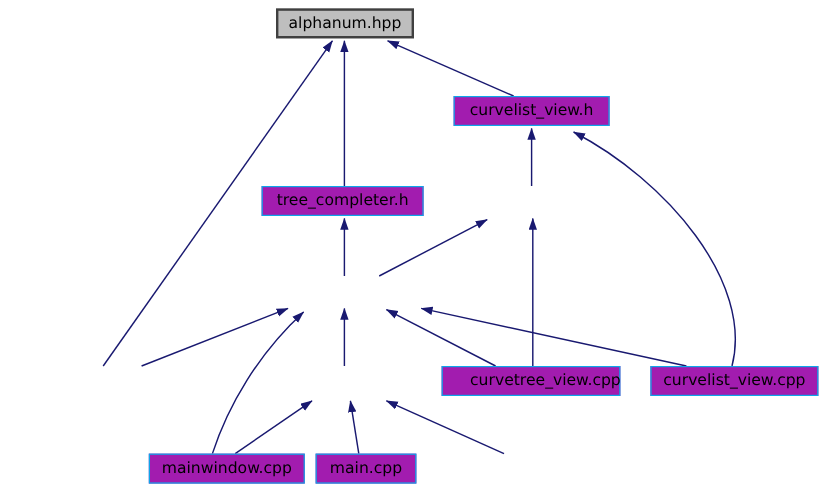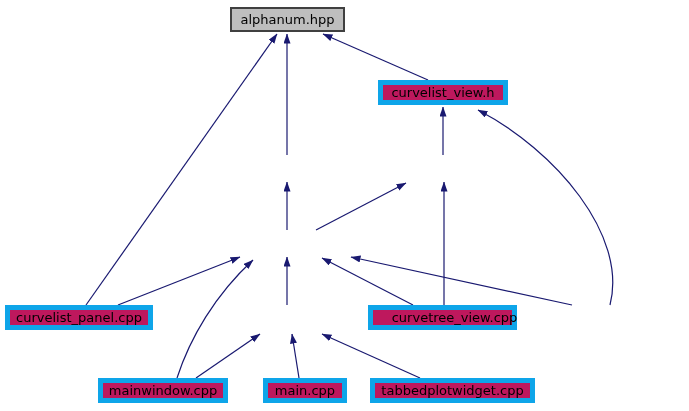--- a/index.html
+++ b/index.html
@@ -14,22 +14,22 @@
   #edges {
     position: absolute;
     left: 0; top: 0;
     width: 689px; height: 411px;
     z-index: 1;
   }
   .node {
     position: absolute;
     z-index: 2;
     box-sizing: border-box;
-    background: #be185d;
-    border: 5px solid #0ea5e9;
+    background: #a21caf;
+    border: 1px solid #0ea5e9;
     color: #000000;
     font-size: 13px;
     display: flex;
     align-items: center;
     justify-content: center;
     white-space: nowrap;
     cursor: pointer;
   }
   .node.current {
     background: #bebebe;
@@ -67,28 +67,28 @@
     <path class="edge" d="M572,305 L351,257" marker-end="url(#arw)"></path>
     <path class="edge" d="M196,378 L260,334" marker-end="url(#arw)"></path>
     <path class="edge" d="M299,378 L292,334" marker-end="url(#arw)"></path>
     <path class="edge" d="M420,378 L322,334" marker-end="url(#arw)"></path>
   </svg>
 
   <div class="node current" style="left:230px; top:7px;  width:115px; height:25px;">alphanum.hpp</div>
 
   <div class="node" style="left:378px; top:80px; width:130px; height:25px;">curvelist_view.h</div>
 
+  <div class="node" style="left:218px; top:155px; width:135px; height:25px;">tree_completer.h</div>
 
 
 
-  <div class="node" style="left:5px; top:305px; width:148px; height:25px;">curvelist_panel.cpp</div>
 
 
   <div class="node" style="left:368px; top:305px; width:149px; height:25px;padding-left:24px;">curvetree_view.cpp</div>
 
+  <div class="node" style="left:542px; top:305px; width:140px; height:25px;">curvelist_view.cpp</div>
 
-  <div class="node" style="left:98px; top:378px; width:130px; height:25px;">mainwindow.cpp</div>
+  <div class="node" style="left:124px; top:378px; width:130px; height:25px;">mainwindow.cpp</div>
 
   <div class="node" style="left:263px; top:378px; width:84px; height:25px;">main.cpp</div>
 
-  <div class="node" style="left:370px; top:378px; width:165px; height:25px;">tabbedplotwidget.cpp</div>
 
 </div>
 
 </body></html>

